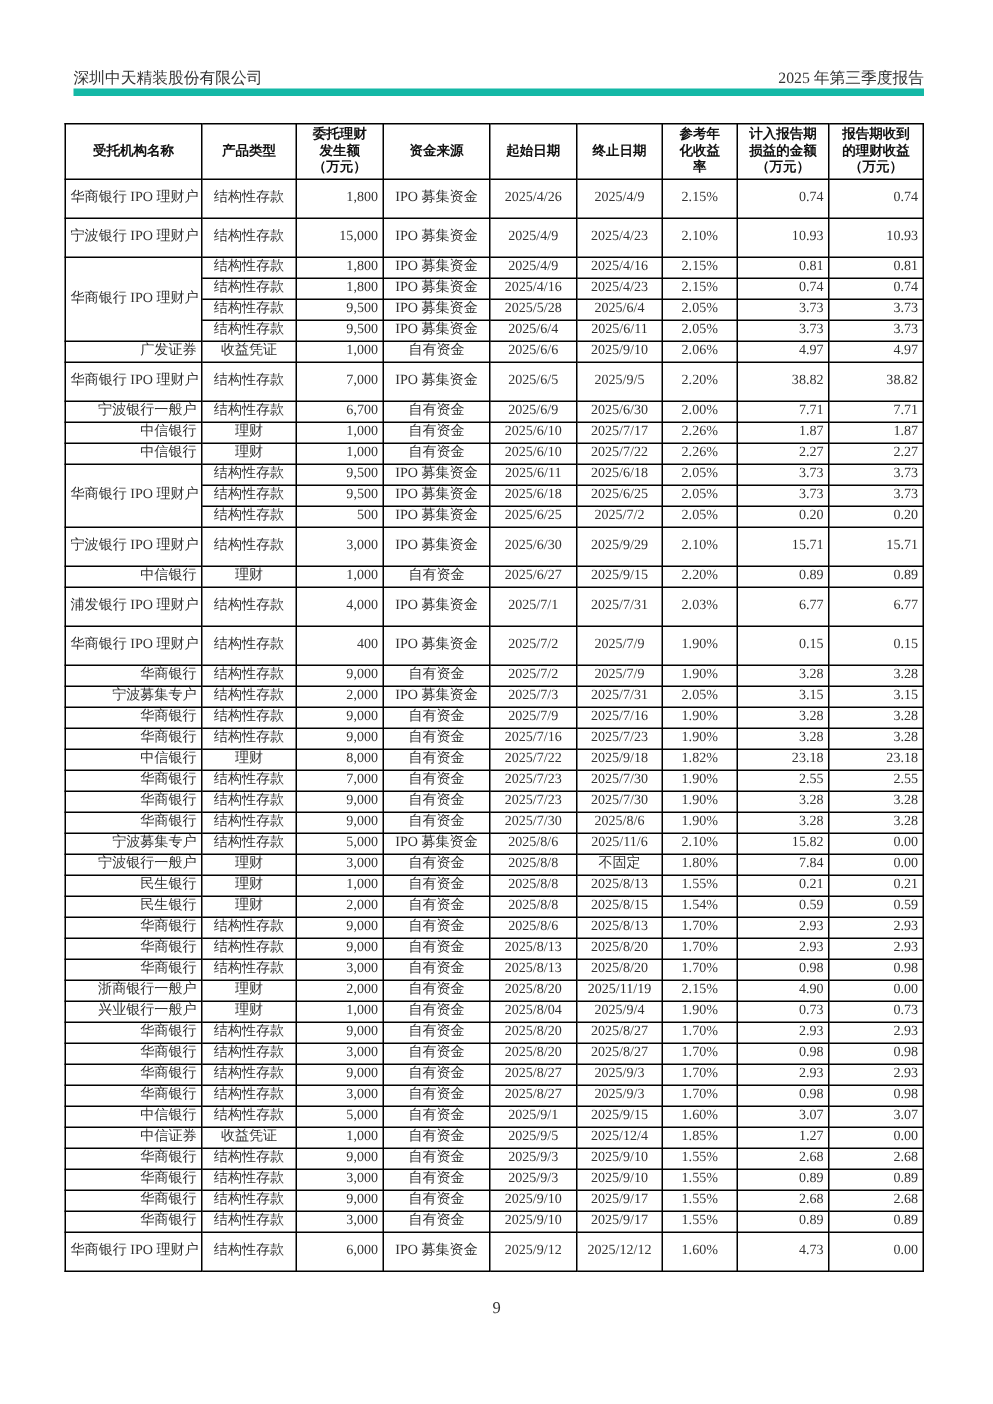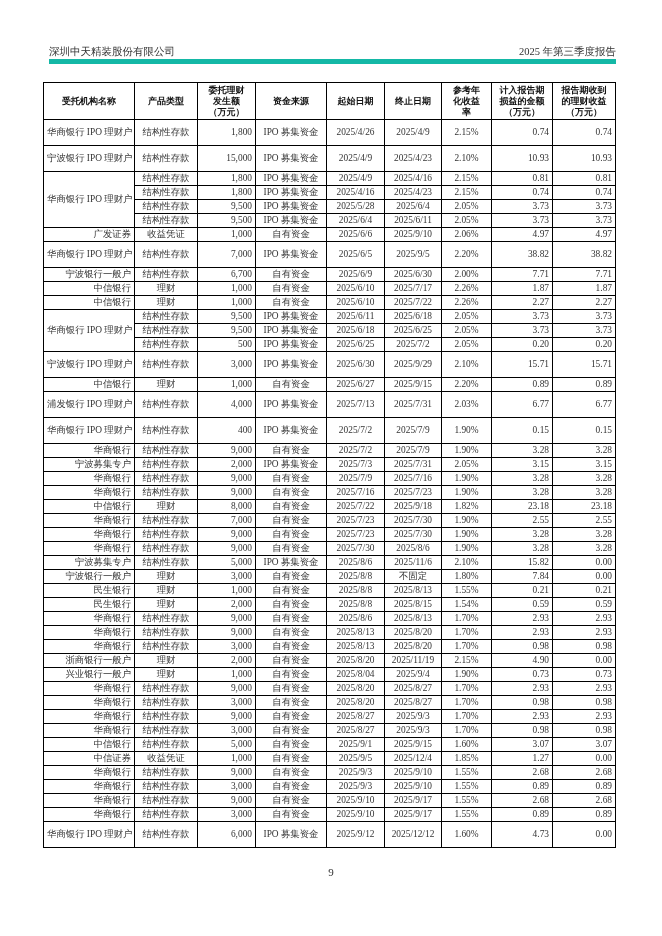--- a/index.html
+++ b/index.html
@@ -226,21 +226,21 @@
         <td class="c">2025/9/15</td>
         <td class="c">2.20%</td>
         <td class="r">0.89</td>
         <td class="r">0.89</td>
       </tr>
       <tr class="tall">
         <td class="c wrap">浦发银行 IPO 理财户</td>
         <td class="c">结构性存款</td>
         <td class="r">4,000</td>
         <td class="c">IPO 募集资金</td>
-        <td class="c">2025/7/13</td>
+        <td class="c">2025/7/1</td>
         <td class="c">2025/7/31</td>
         <td class="c">2.03%</td>
         <td class="r">6.77</td>
         <td class="r">6.77</td>
       </tr>
       <tr class="tall">
         <td class="c wrap">华商银行 IPO 理财户</td>
         <td class="c">结构性存款</td>
         <td class="r">400</td>
         <td class="c">IPO 募集资金</td>

